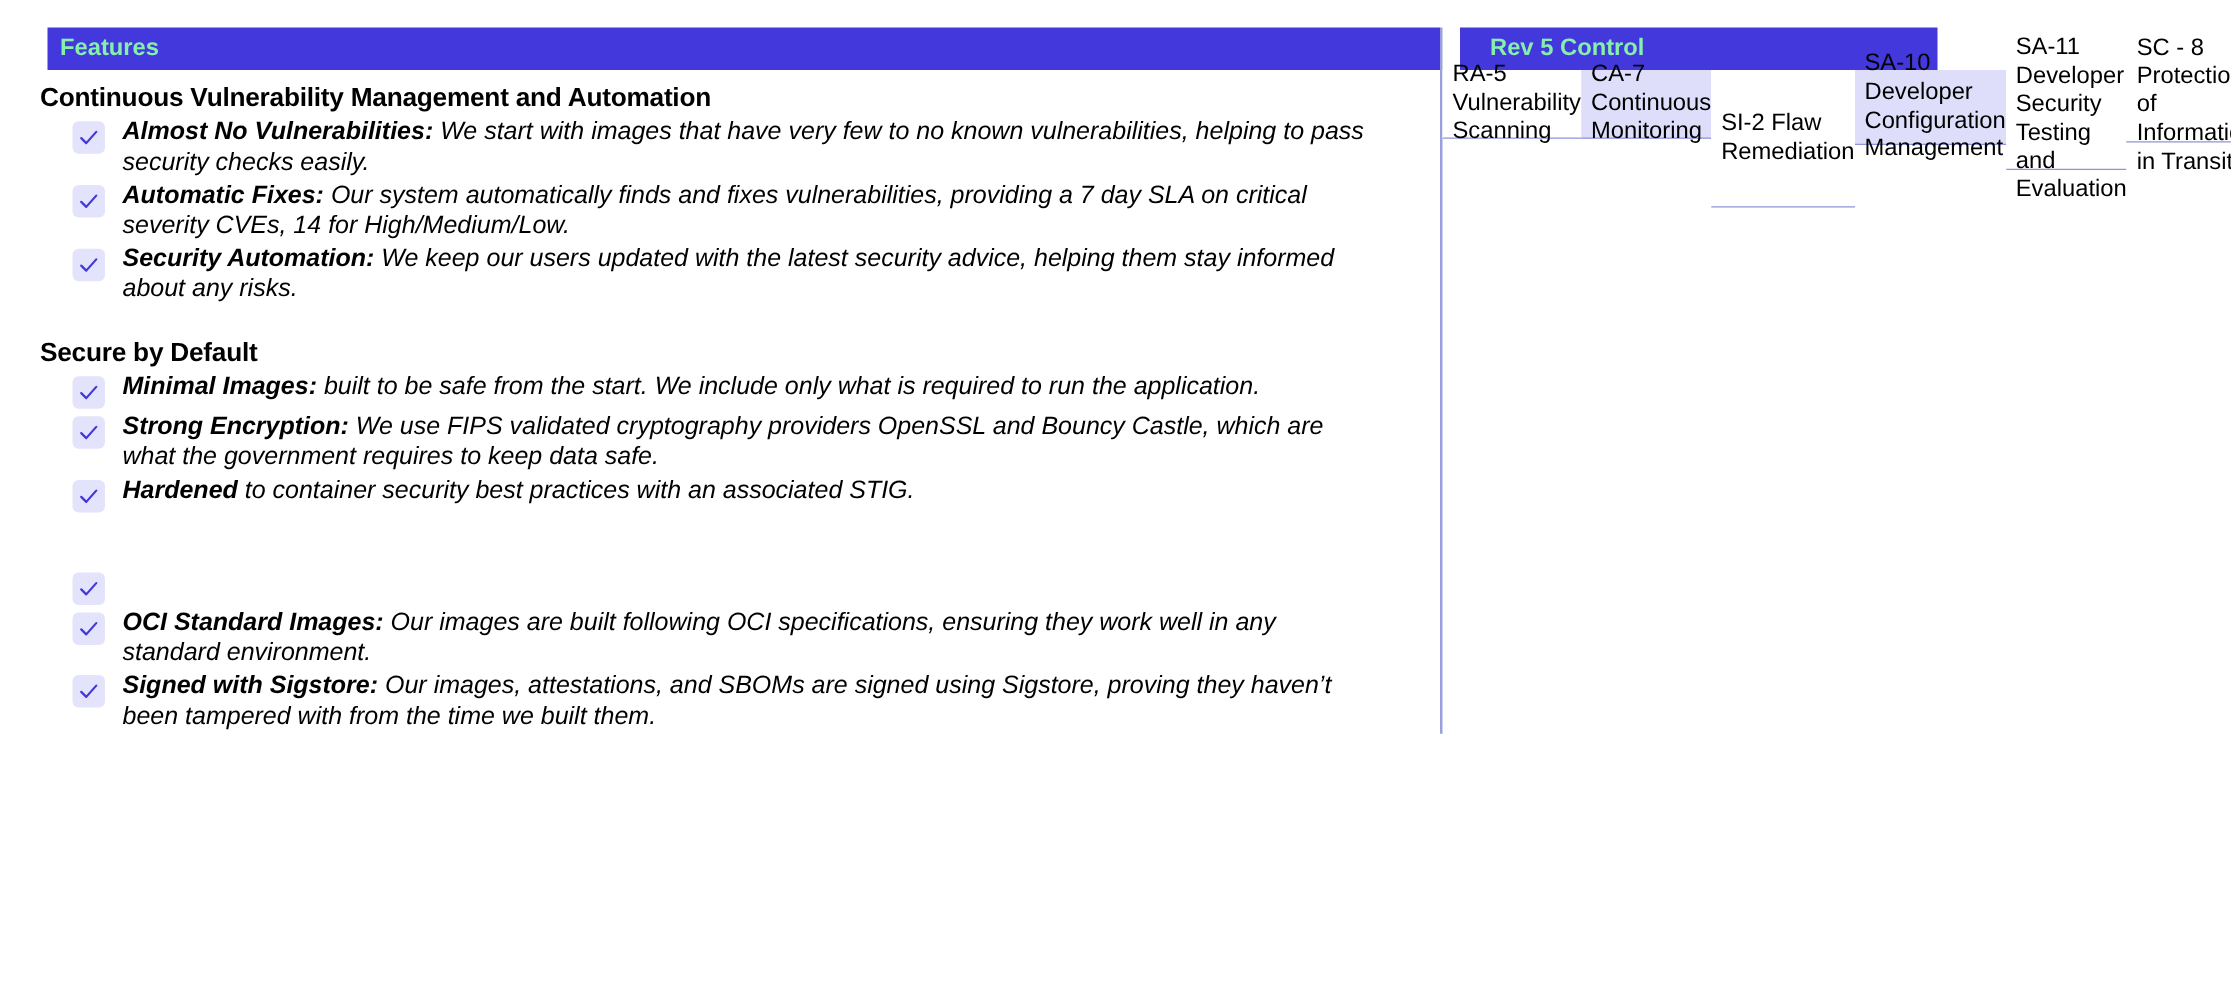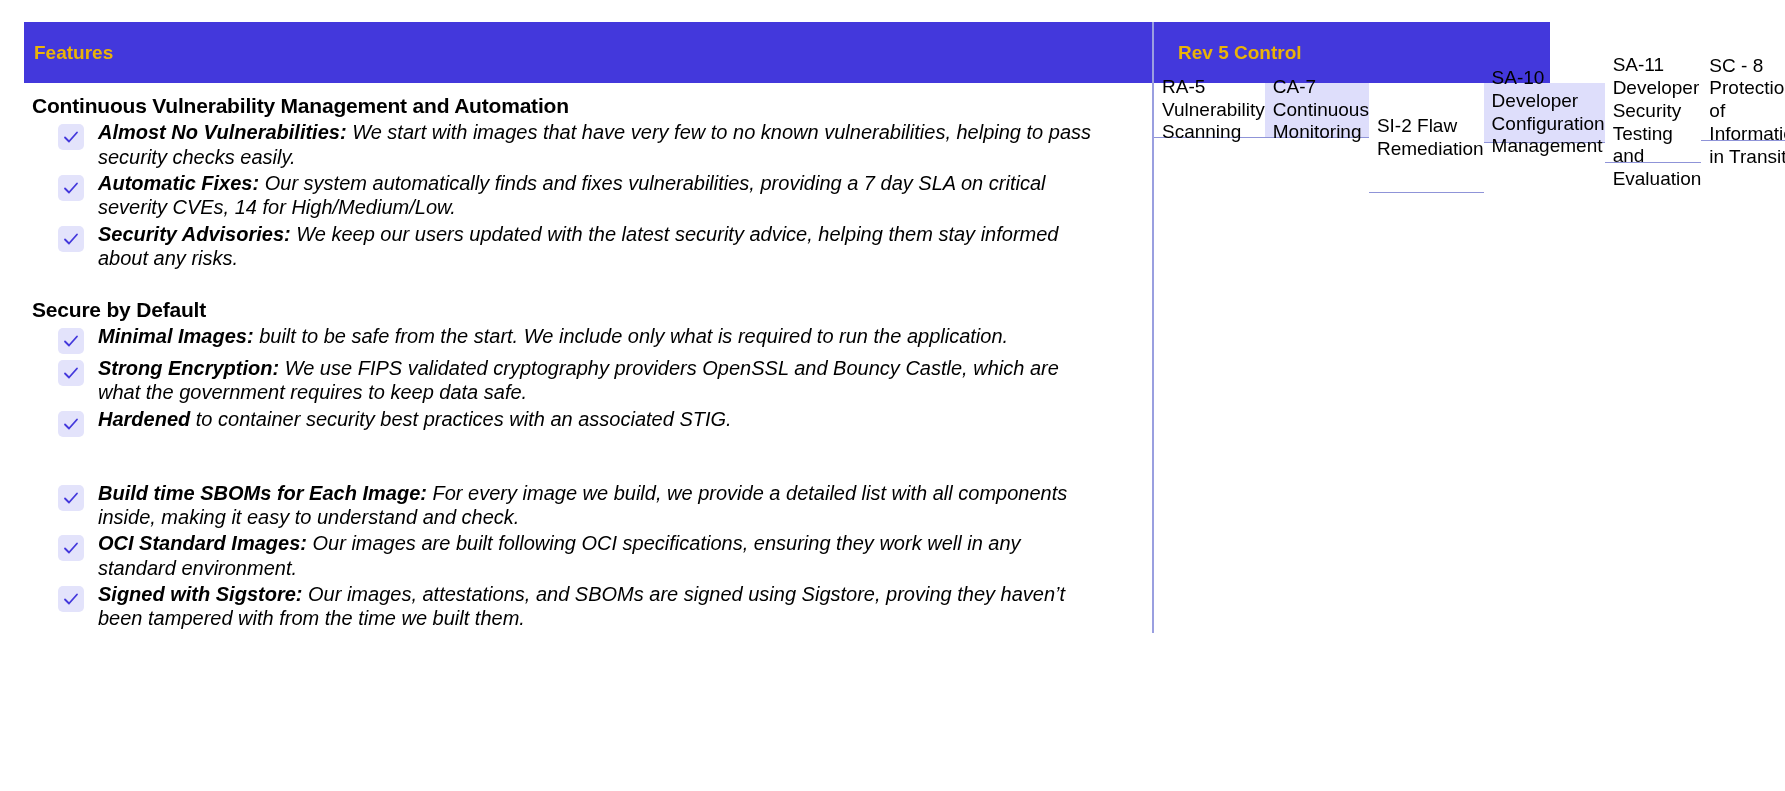--- a/index.html
+++ b/index.html
@@ -33,28 +33,29 @@
     box-sizing: border-box;
   }
   .col-right {
     width: 398px;
     flex: 0 0 398px;
     box-sizing: border-box;
     border-left: 2px solid #9a9fe0;
   }
   .header-cell {
     background: #4338dc;
-    color: #eab308;
+    color: #86efac;
     font-size: 19px;
     font-weight: bold;
-    height: 61px;
+    height: 34px;
     display: flex;
     align-items: center;
     padding-left: 10px;
     box-sizing: border-box;
+    margin-left: 14px;
   }
   .col-right .header-cell {
     padding-left: 24px;
   }
   .left-body {
     padding: 10px 8px 0 8px;
     box-sizing: border-box;
   }
   .section {
     margin-bottom: 26px;
@@ -153,21 +154,21 @@
                   </svg>
               </span>
               <span class="bullet-text"><b>Automatic Fixes:</b><span> Our system automatically finds and fixes vulnerabilities, providing a 7 day SLA on critical severity CVEs, 14 for High/Medium/Low.</span></span>
             </li>
             <li class="bullet">
               <span class="check-box">
                 <svg width="18" height="18" viewBox="0 0 18 18">
                     <path d="M3 9.5 L7 13.5 L15 4.5" fill="none" stroke="#4338dc" stroke-width="1.8" stroke-linecap="round" stroke-linejoin="round"></path>
                   </svg>
               </span>
-              <span class="bullet-text"><b>Security Advisories:</b><span> We keep our users updated with the latest security advice, helping them stay informed about any risks.</span></span>
+              <span class="bullet-text"><b>Security Automation:</b><span> We keep our users updated with the latest security advice, helping them stay informed about any risks.</span></span>
             </li>
           </ul>
         </div>
 
         <div class="section">
           <div class="section-title">Secure by Default</div>
           <ul class="bullets">
             <li class="bullet">
               <span class="check-box">
                 <svg width="18" height="18" viewBox="0 0 18 18">
@@ -198,21 +199,20 @@
         <div class="spacer-bullets"></div>
 
         <div class="section">
           <ul class="bullets">
             <li class="bullet">
               <span class="check-box">
                 <svg width="18" height="18" viewBox="0 0 18 18">
                     <path d="M3 9.5 L7 13.5 L15 4.5" fill="none" stroke="#4338dc" stroke-width="1.8" stroke-linecap="round" stroke-linejoin="round"></path>
                   </svg>
               </span>
-              <span class="bullet-text"><b>Build time SBOMs for Each Image:</b><span> For every image we build, we provide a detailed list with all components inside, making it easy to understand and check.</span></span>
             </li>
             <li class="bullet">
               <span class="check-box">
                 <svg width="18" height="18" viewBox="0 0 18 18">
                     <path d="M3 9.5 L7 13.5 L15 4.5" fill="none" stroke="#4338dc" stroke-width="1.8" stroke-linecap="round" stroke-linejoin="round"></path>
                   </svg>
               </span>
               <span class="bullet-text"><b>OCI Standard Images:</b><span> Our images are built following OCI specifications, ensuring they work well in any standard environment.</span></span>
             </li>
             <li class="bullet">

